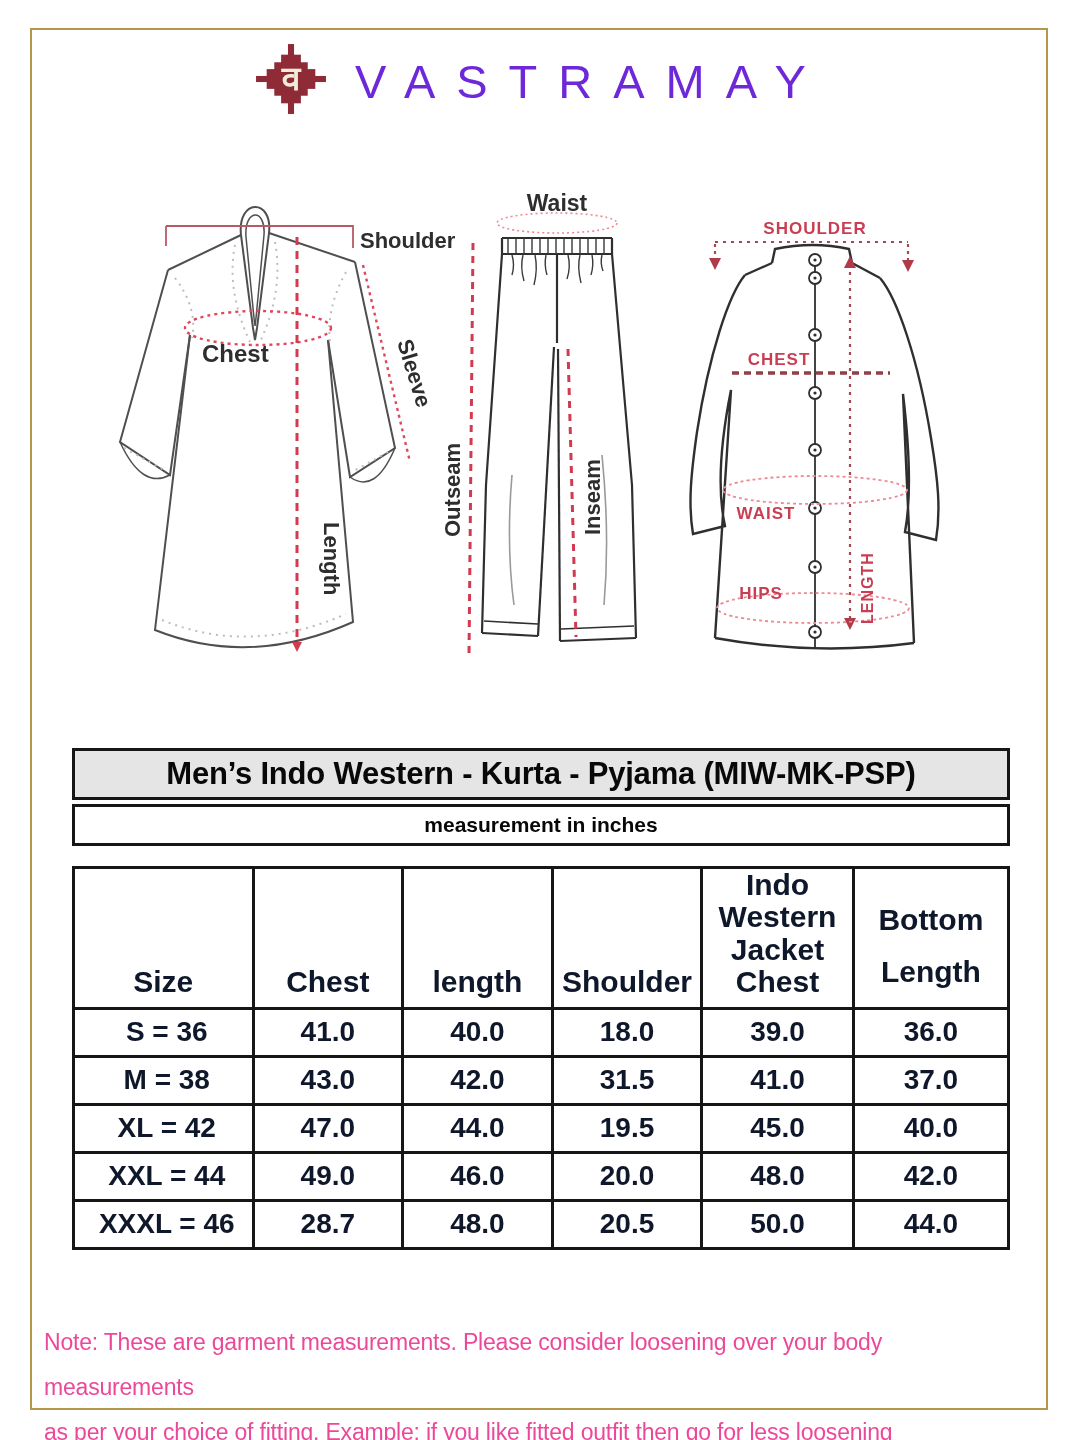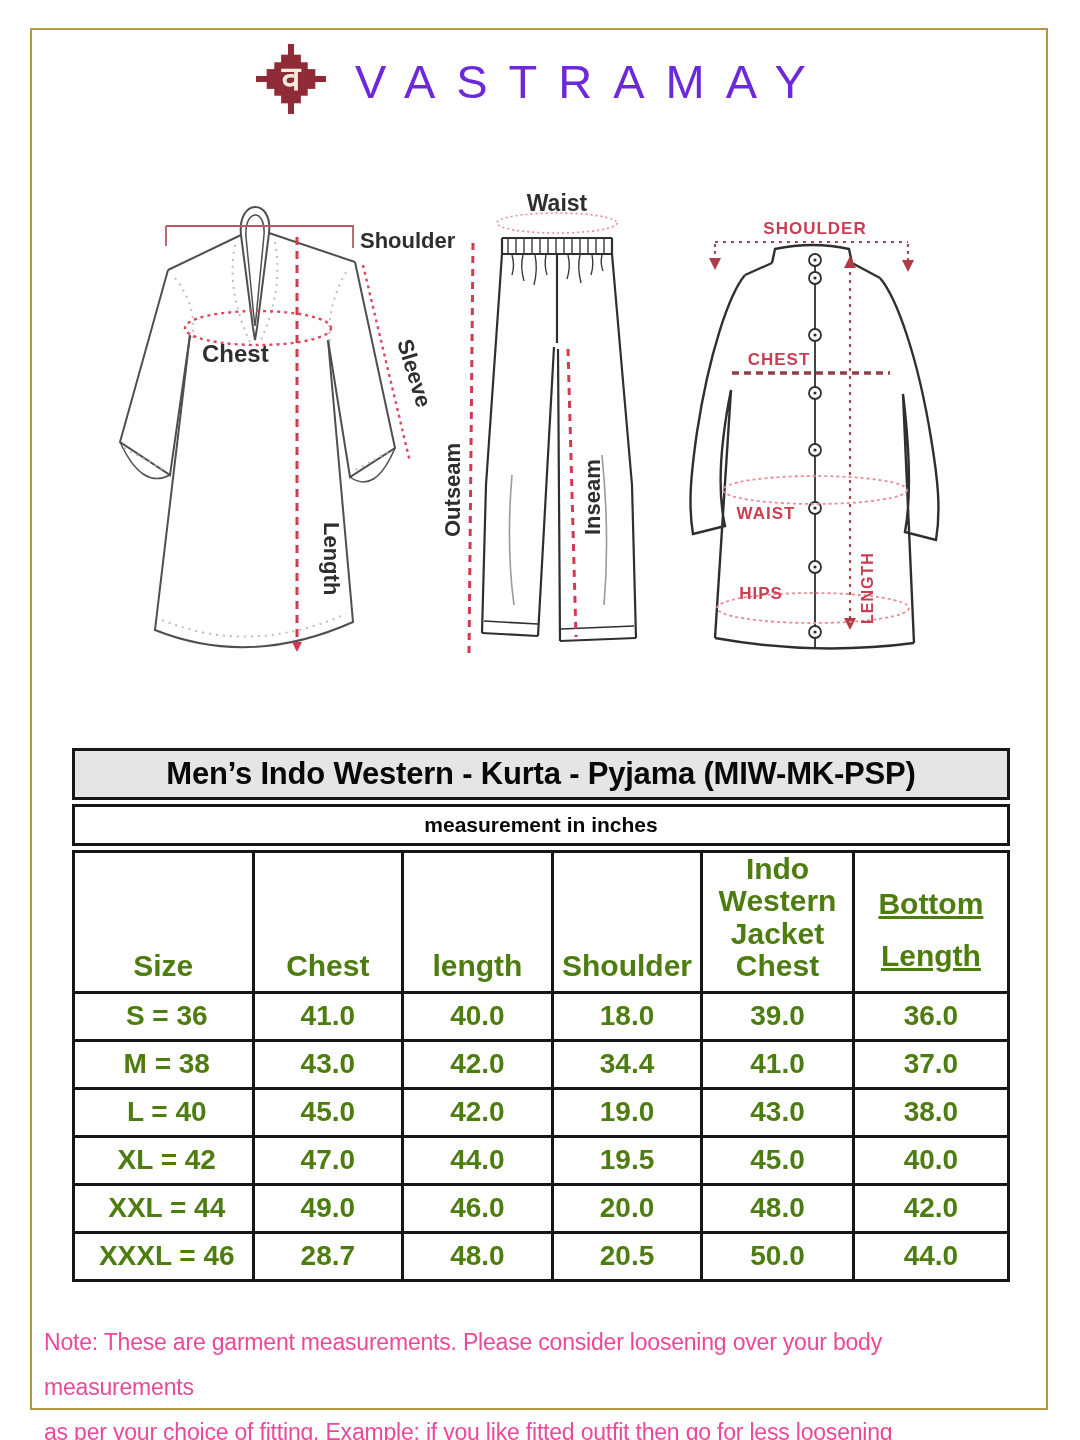--- a/index.html
+++ b/index.html
@@ -21,28 +21,28 @@
   svg text { font-family:"Liberation Sans", sans-serif; }
   .dlabel { fill:#2e2e2e; font-weight:700; }
   .rlabel { fill:#ca3e53; font-weight:700; letter-spacing:1px; }
 
   
   .size-table-wrap { position:absolute; left:72px; top:748px; width:938px; }
   .tbl-title-box { border:3px solid #161616; height:52px; display:flex; align-items:center;
                    justify-content:center; margin-bottom:4px; background:#e5e5e5; }
   .tbl-title { font-size:31px; font-weight:700; color:#080808; letter-spacing:-0.2px; }
   .tbl-sub-box { border:3px solid #161616; height:42px; display:flex; align-items:center;
-                 justify-content:center; margin-bottom:4px; background:#fff; }
+                 justify-content:center; margin-bottom:20px; background:#fff; }
   .tbl-sub { font-size:21px; font-weight:700; color:#080808; }
   table.sizes { width:100%; border-collapse:collapse; background:#fff; }
-  table.sizes th, table.sizes td { border:3px solid #161616; text-align:center; color:#4d7c0f; }
+  table.sizes th, table.sizes td { border:3px solid #161616; text-align:center; color:#0f172a; }
   table.sizes th { height:97px; vertical-align:bottom; padding-bottom:8px;
                    font-size:30px; font-weight:700; white-space:pre-line; }
   th.th-iwjc { font-size:22px; line-height:1.08; padding-bottom:10px; }
-  th.th-bottom { font-size:29px; line-height:1.75; padding-bottom:4px;text-decoration:underline; }
+  th.th-bottom { font-size:29px; line-height:1.75; padding-bottom:4px; }
   table.sizes td { height:48px; font-size:28px; font-weight:700; }
   td.size-cell { text-align:left; padding-left:7px; font-size:27px;margin-top:8px; }
   td.reg { font-weight:400; font-size:30px; }
   .col-size{width:19.2%} .col-chest{width:16%} .col-length{width:16%}
   .col-shoulder{width:16%} .col-iwjc{width:16.2%} .col-bottom{width:16.6%}
 
   
   .note { position:absolute; left:44px; top:1320px; width:992px; text-align:left;
           font-size:23px; line-height:1.95; color:#ec4899; letter-spacing:-0.2px; }
 </style>
@@ -236,31 +236,23 @@
           <td>41.0</td>
           <td>40.0</td>
           <td>18.0</td>
           <td class="reg">39.0</td>
           <td class="reg">36.0</td>
         </tr>
         <tr>
           <td class="size-cell">M = 38</td>
           <td>43.0</td>
           <td>42.0</td>
-          <td>34.4</td>
+          <td>31.5</td>
           <td class="reg">41.0</td>
           <td class="reg">37.0</td>
-        </tr>
-        <tr>
-          <td class="size-cell">L = 40</td>
-          <td>45.0</td>
-          <td>42.0</td>
-          <td>19.0</td>
-          <td class="reg">43.0</td>
-          <td class="reg">38.0</td>
         </tr>
         <tr>
           <td class="size-cell">XL = 42</td>
           <td>47.0</td>
           <td>44.0</td>
           <td>19.5</td>
           <td class="reg">45.0</td>
           <td class="reg">40.0</td>
         </tr>
         <tr>

